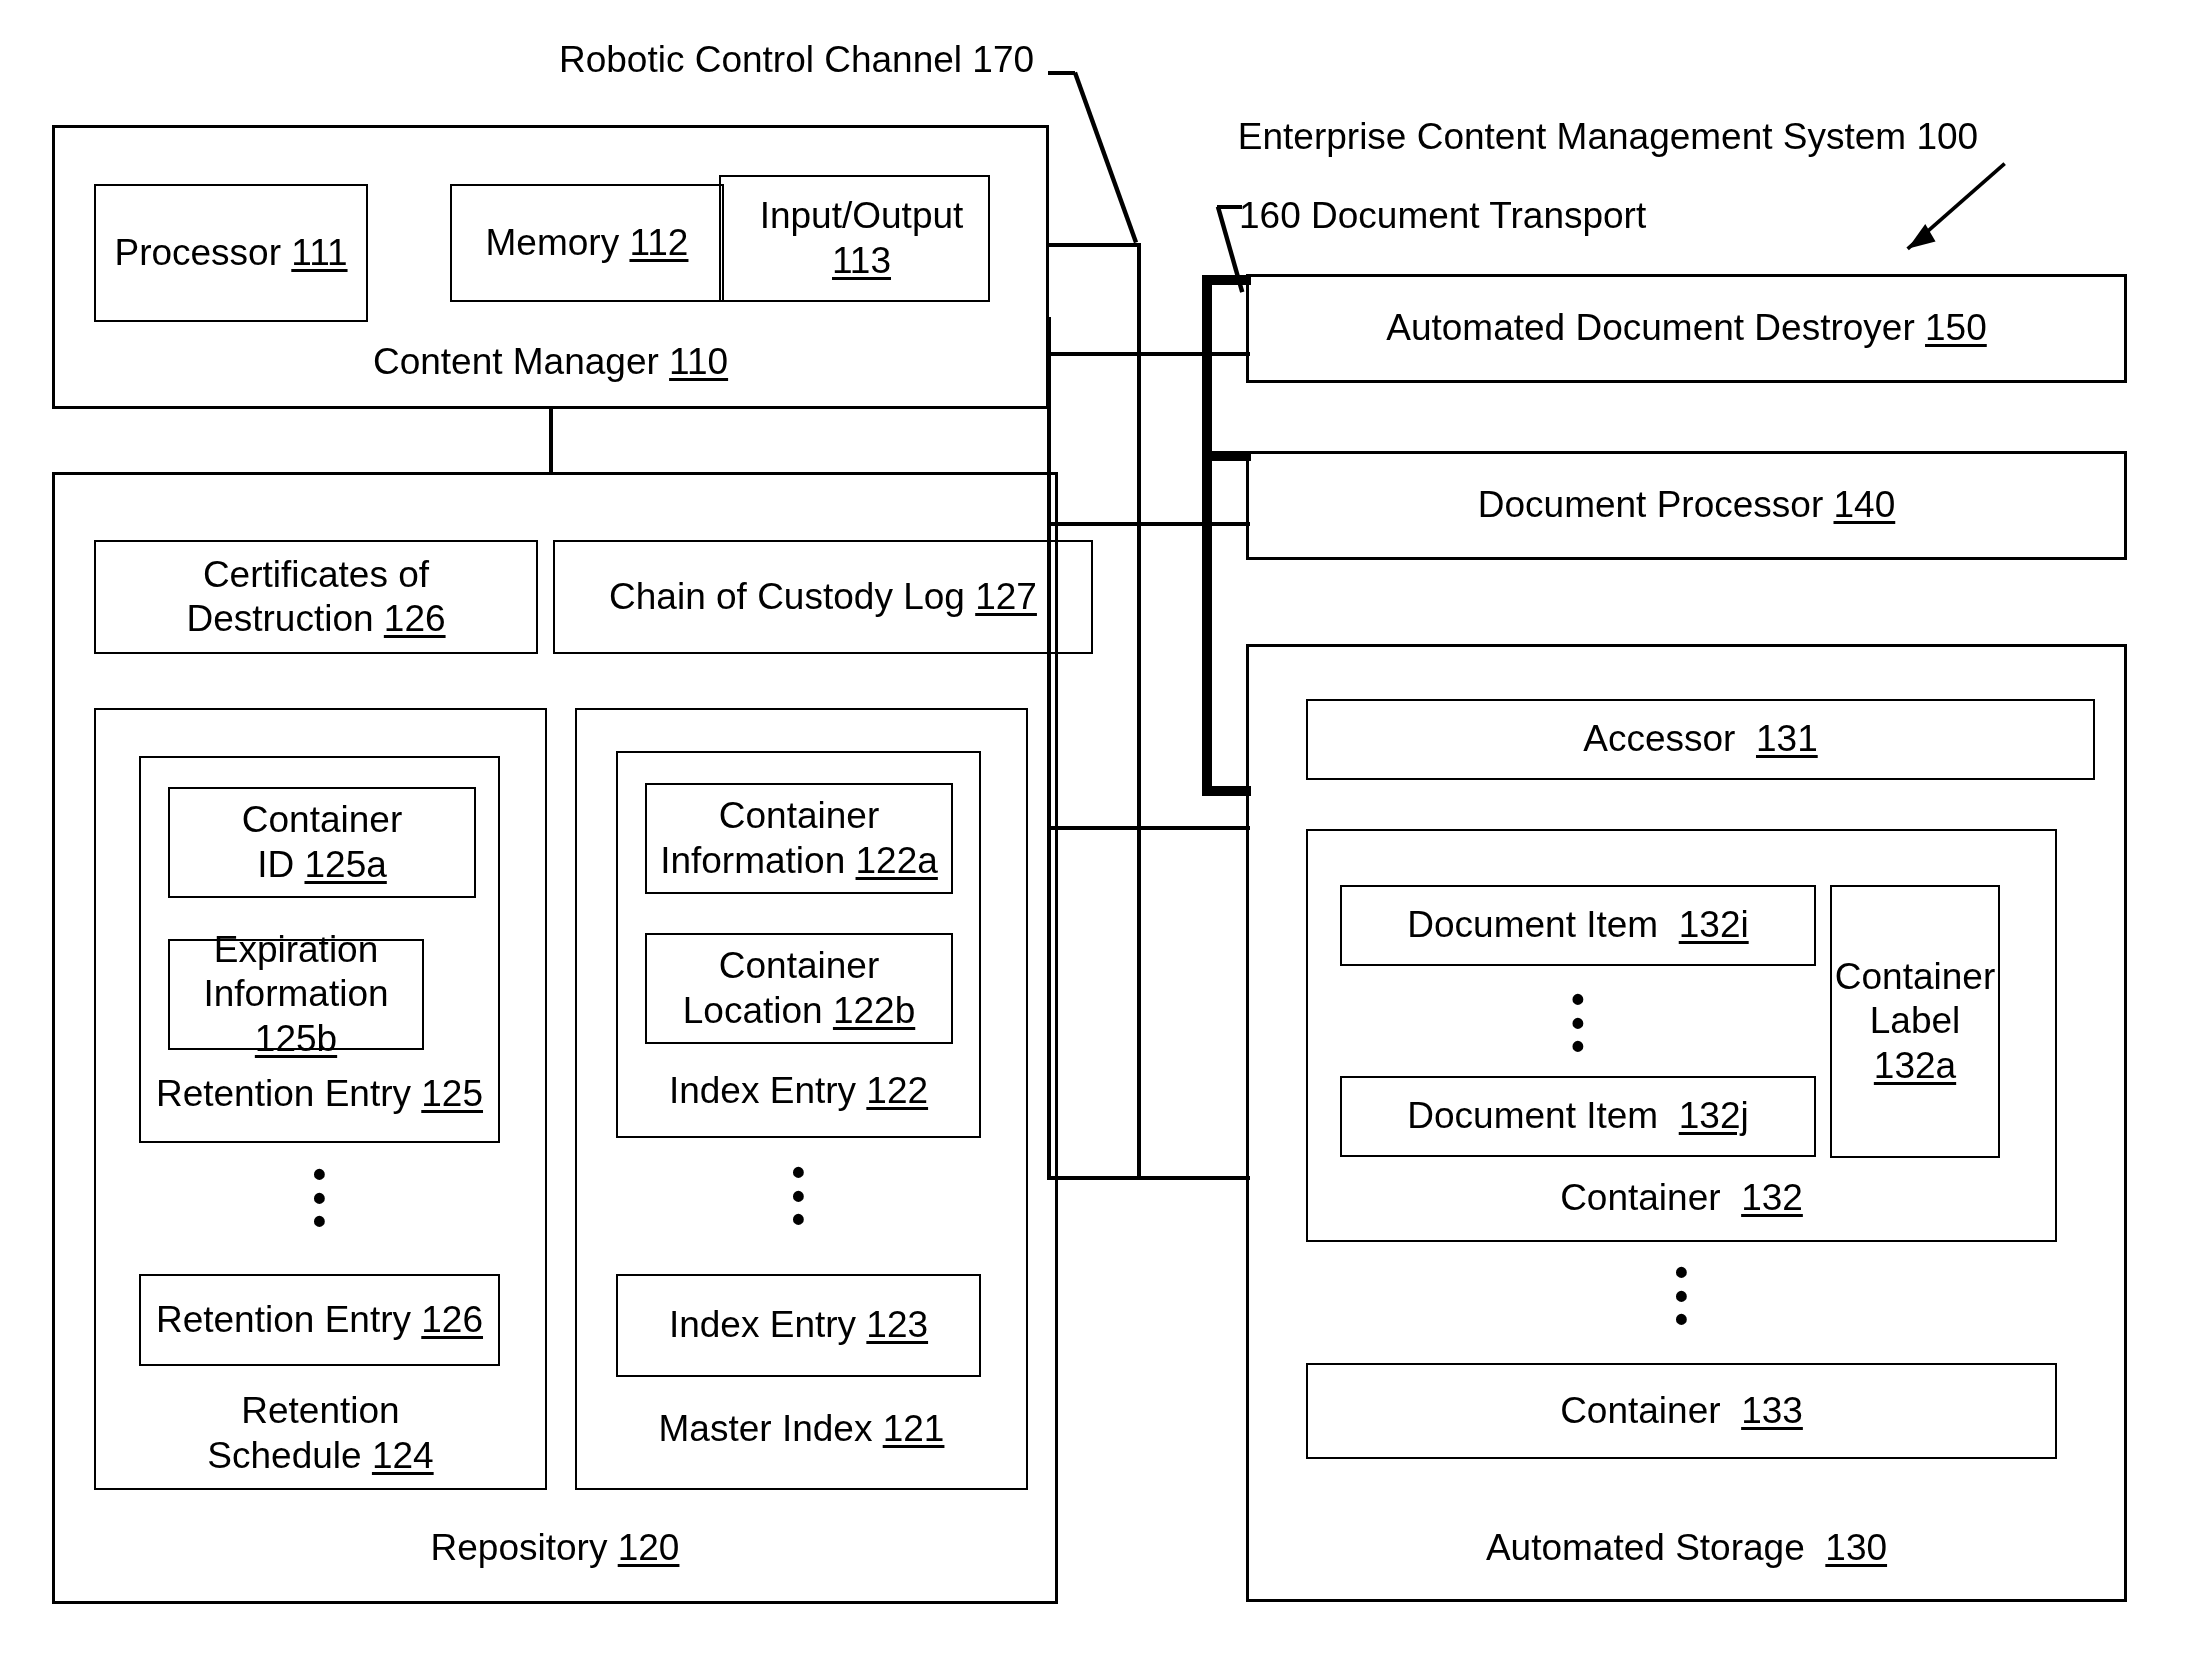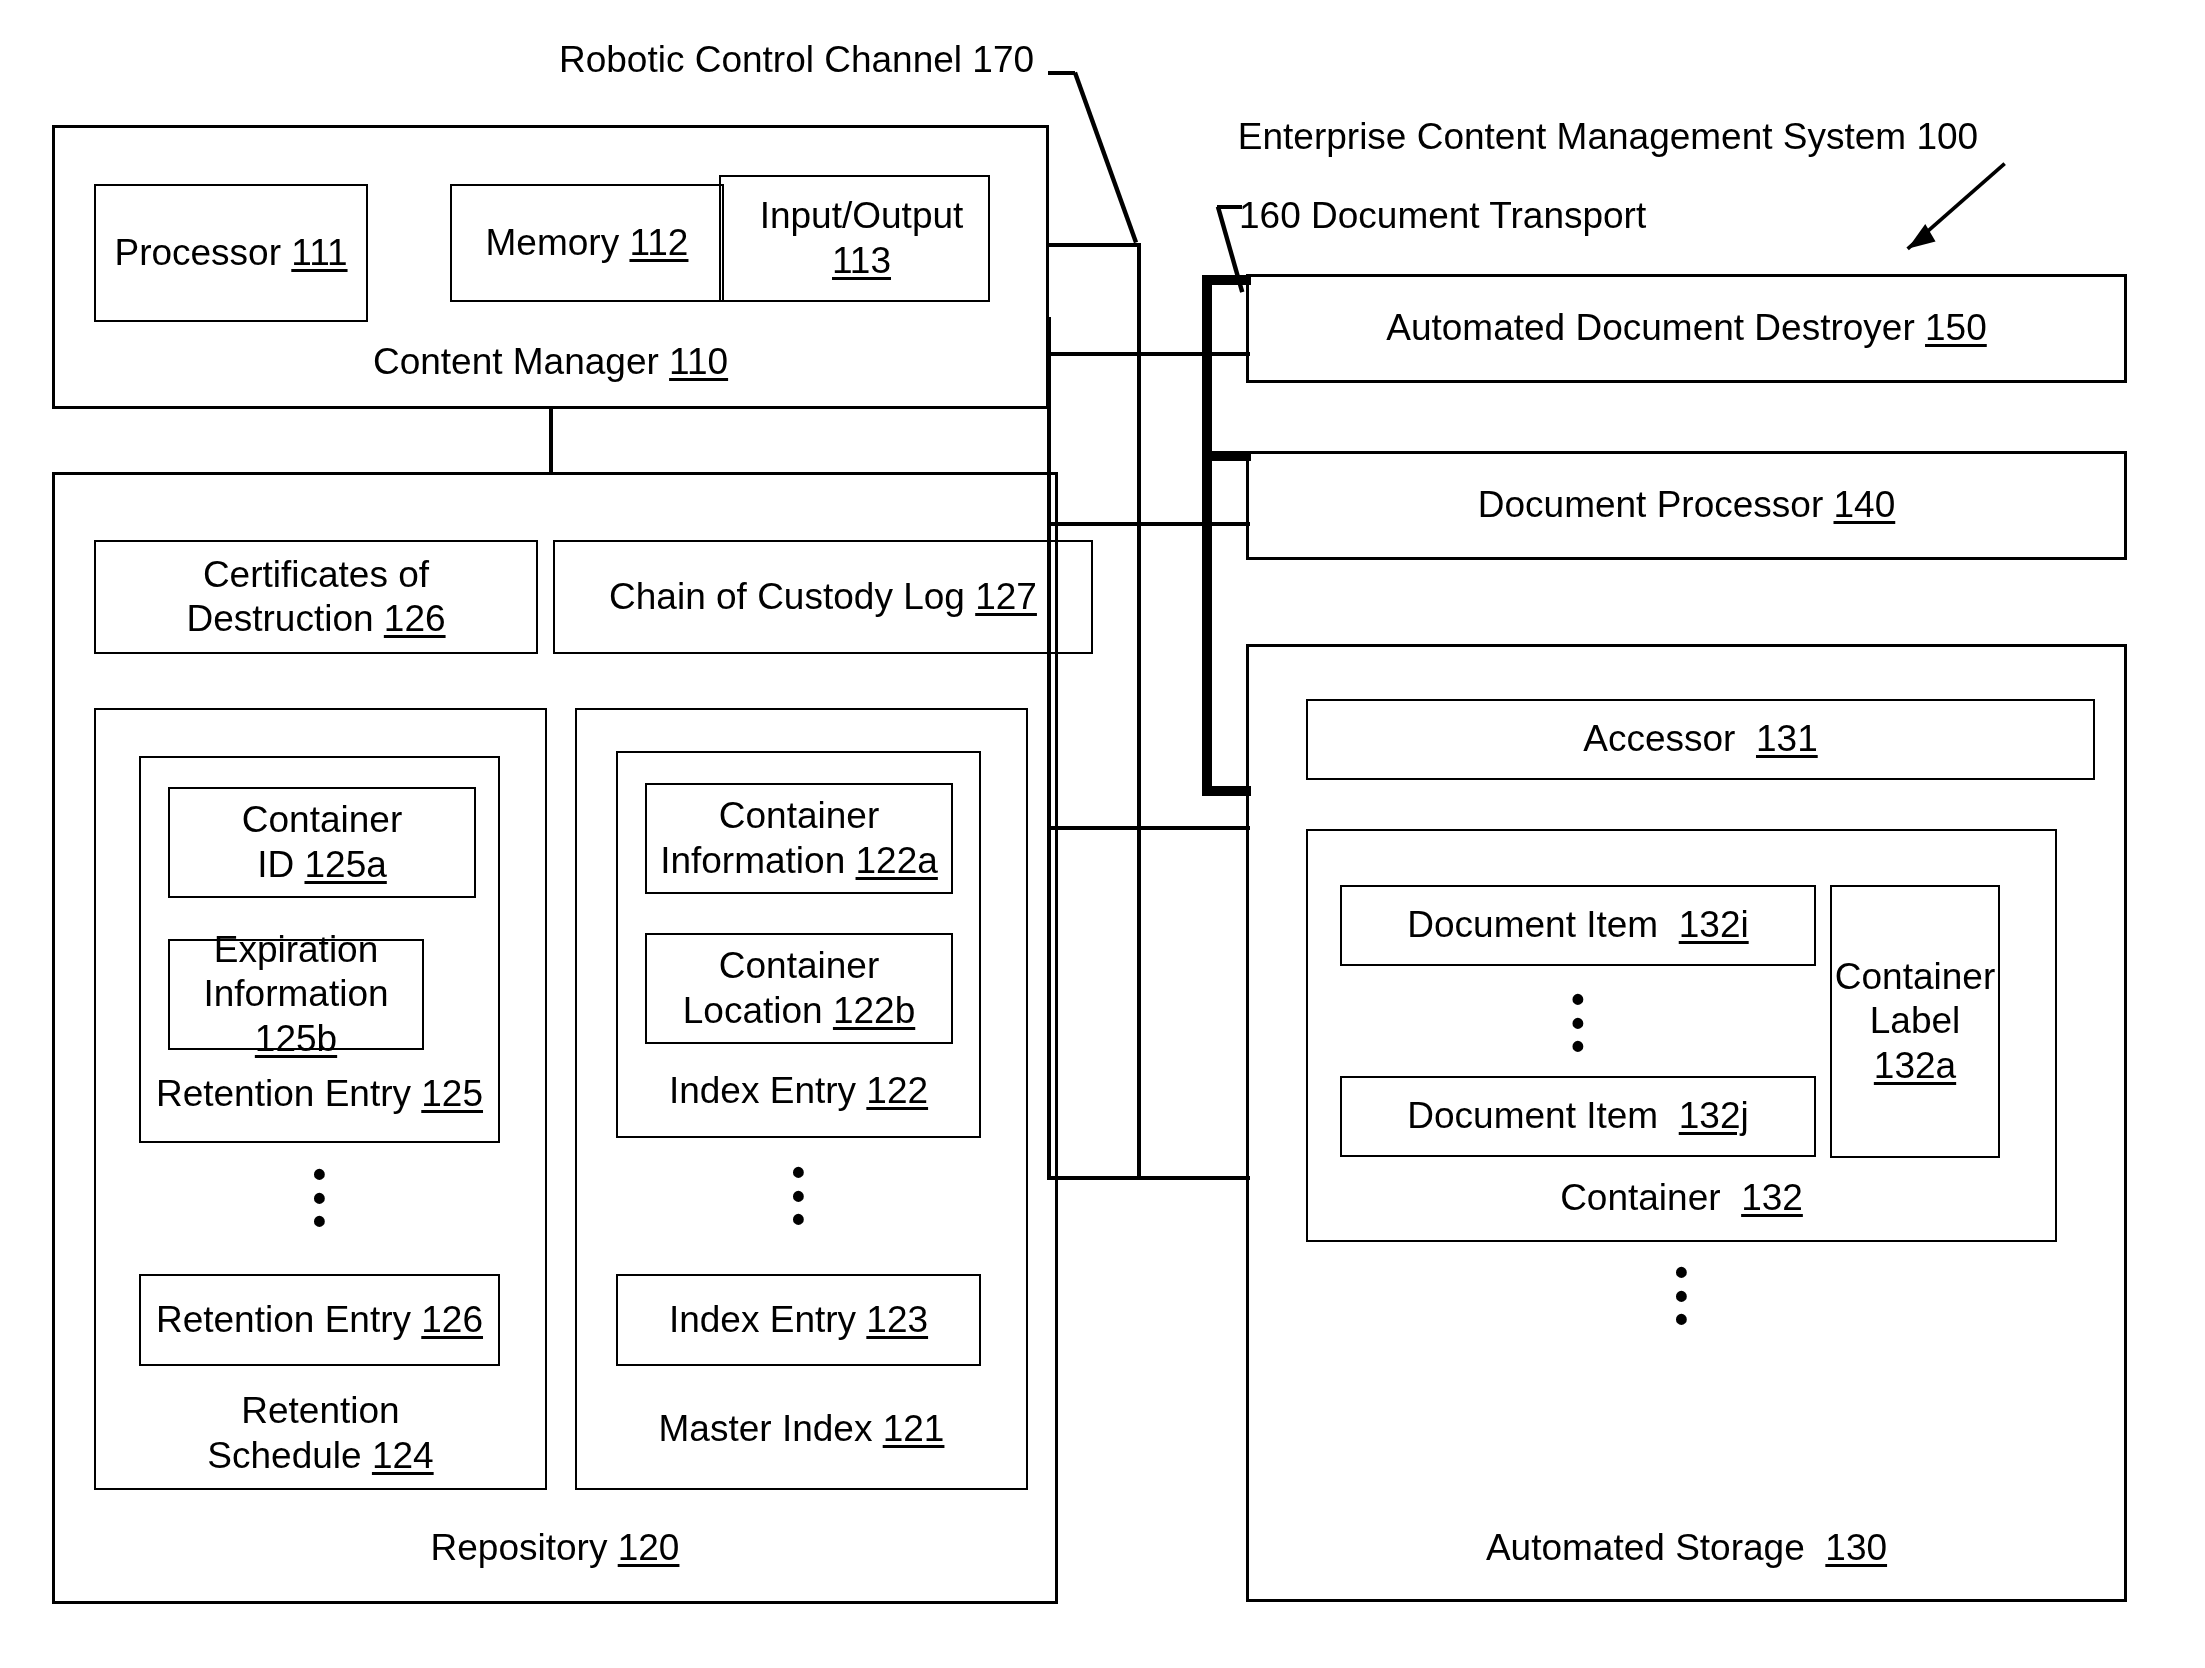--- a/index.html
+++ b/index.html
@@ -198,21 +198,21 @@
     </span>
   </div>
 
   <div class="lbl fs50" style="left:616px; top:1068px; width:365px;">
     <span>Index Entry</span>
     <span class="u">122</span>
   </div>
 
   <div class="dots" style="left:616px; top:1161px; width:365px;">•<br>•<br>•</div>
 
-  <div class="box-thin ctr-box fs50" style="left:616px; top:1274px; width:365px; height:92px;">
+  <div class="box-thin ctr-box fs50" style="left:616px; top:1274px; width:365px; height:103px;">
     <span>
       <span>Index Entry</span>
       <span class="u">123</span>
     </span>
   </div>
 
   <div class="lbl fs50" style="left:575px; top:1406px; width:453px;">
     <span>Master Index</span>
     <span class="u">121</span>
   </div>
@@ -283,20 +283,26 @@
     <span class="u">132a</span>
   </div>
 
   <div class="lbl fs50" style="left:1306px; top:1175px; width:751px;">
     <span>Container</span>&nbsp;
     <span class="u">132</span>
   </div>
 
   <div class="dots" style="left:1306px; top:1261px; width:751px;">•<br>•<br>•</div>
 
+  <div class="box-thin ctr-box fs50" style="left:1306px; top:1363px; width:751px; height:96px;">
+    <span>
+      <span>Container</span>&nbsp;
+      <span class="u">133</span>
+    </span>
+  </div>
 
   <div class="lbl fs50" style="left:1246px; top:1525px; width:881px;">
     <span>Automated Storage</span>&nbsp;
     <span class="u">130</span>
   </div>
 
 </div>
 
 
 </body></html>

